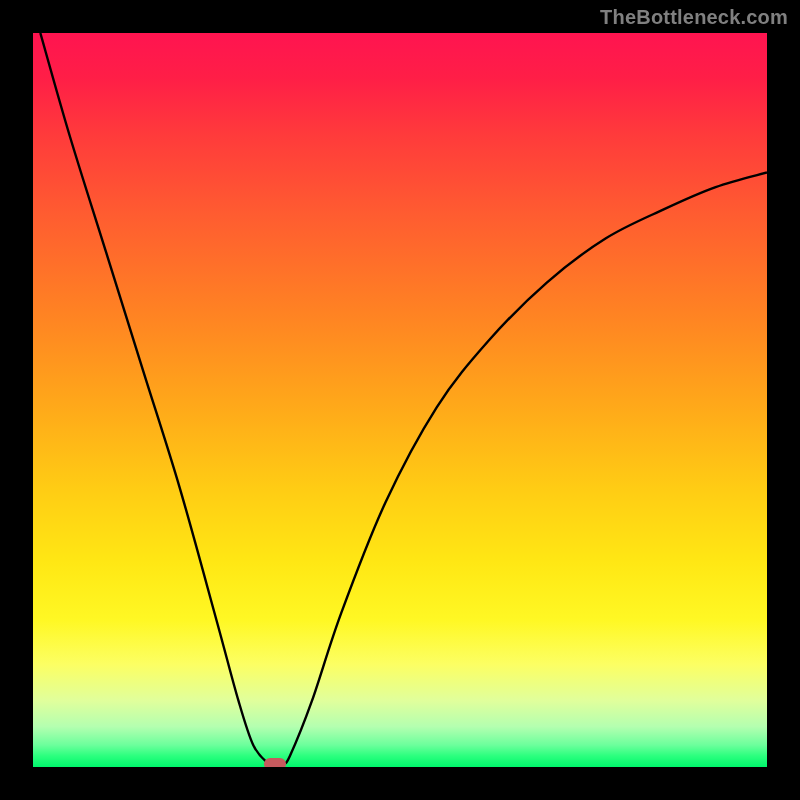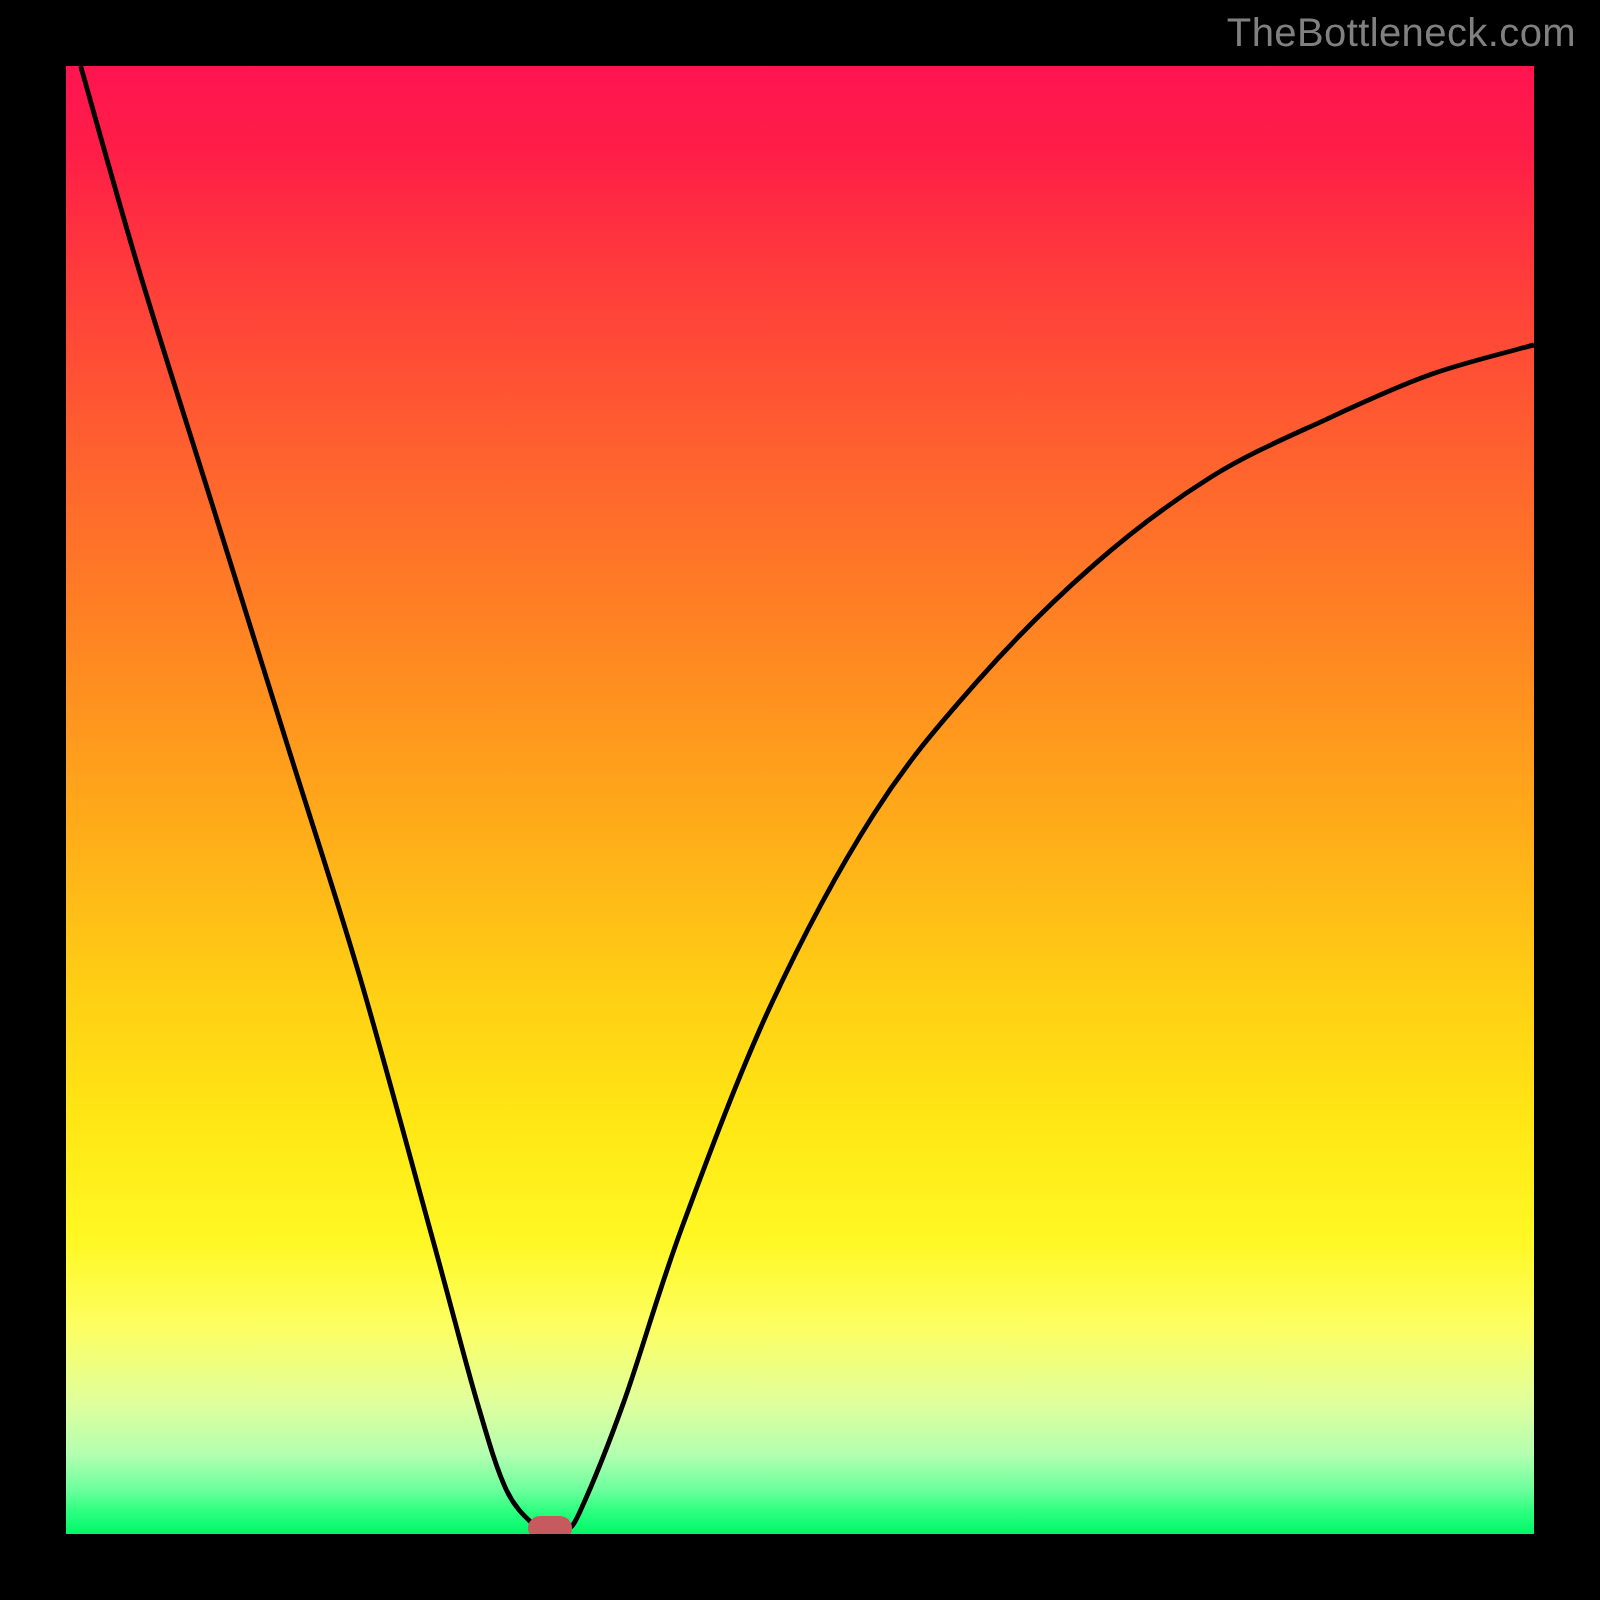--- a/index.html
+++ b/index.html
@@ -50,21 +50,21 @@
       #2bff7e 98.5%,
       #00f66c 100%
     );
   }
   .watermark {
     position: absolute;
     top: 6px;
     right: 12px;
     color: #808080;
     font-size: 20px;
-    font-weight: 400;
+    font-weight: 700;
     letter-spacing: 0.2px;
     user-select: none;
   }
   .curve {
     position: absolute;
     left: 0;
     top: 0;
   }
   .marker {
     position: absolute;

